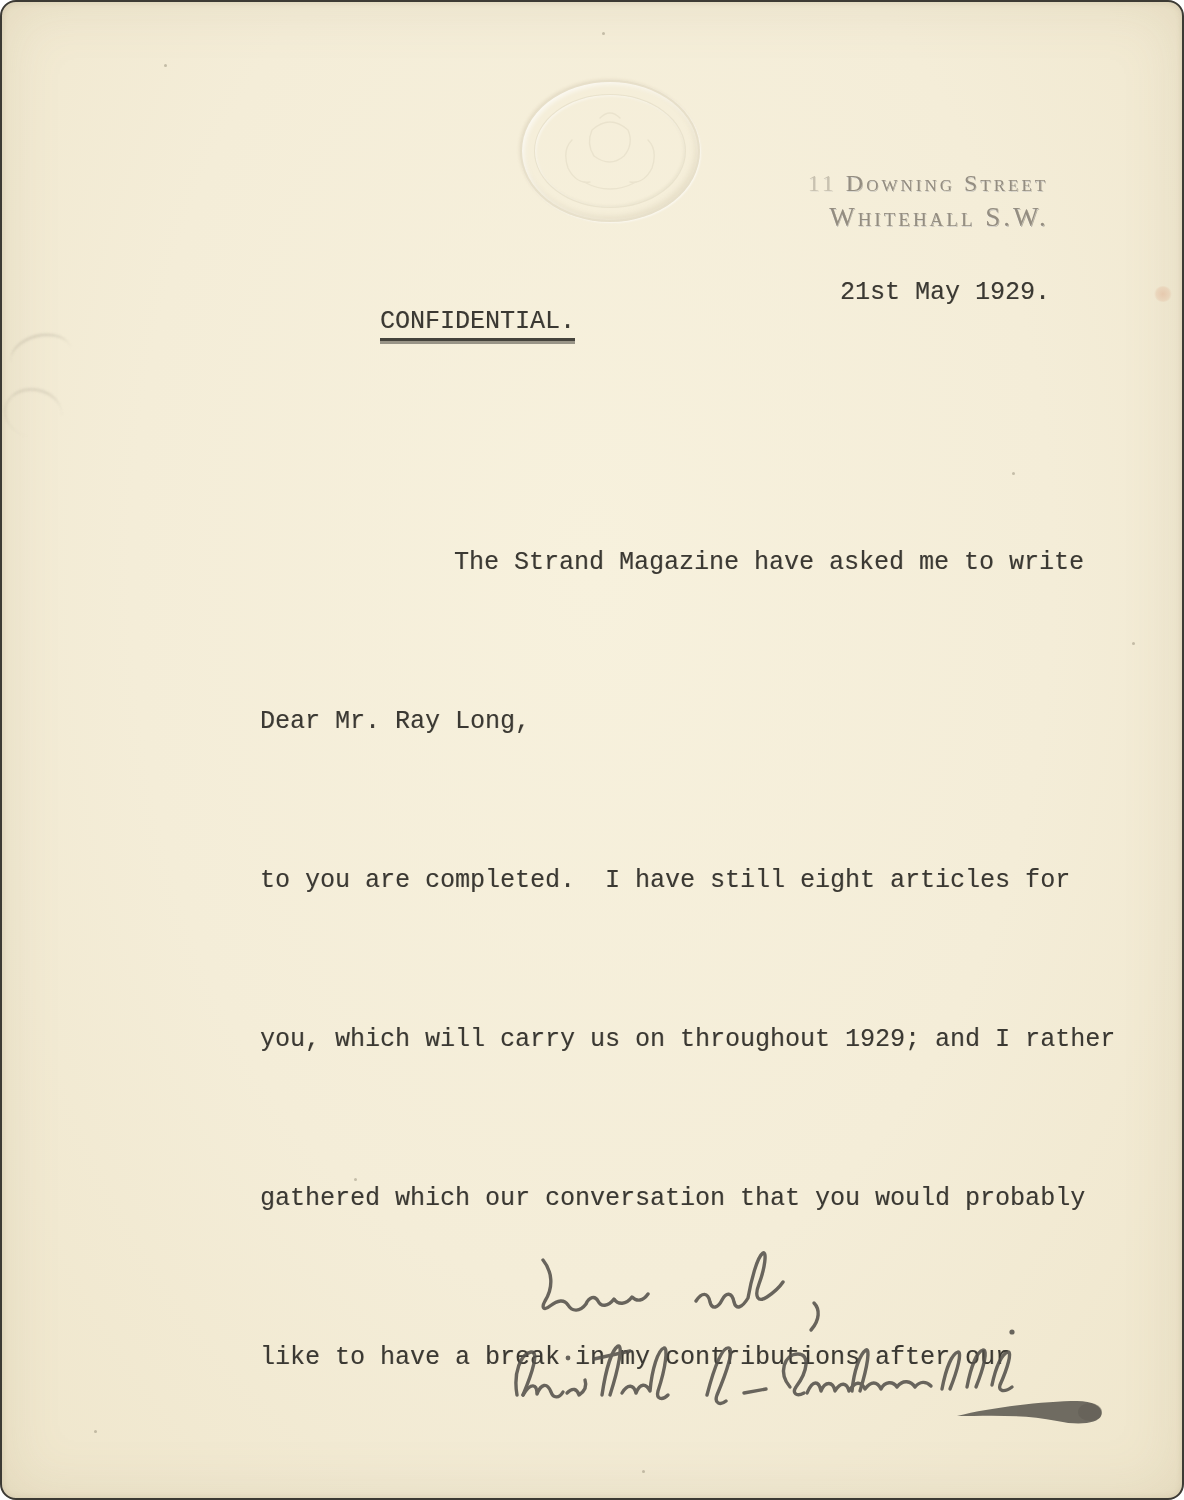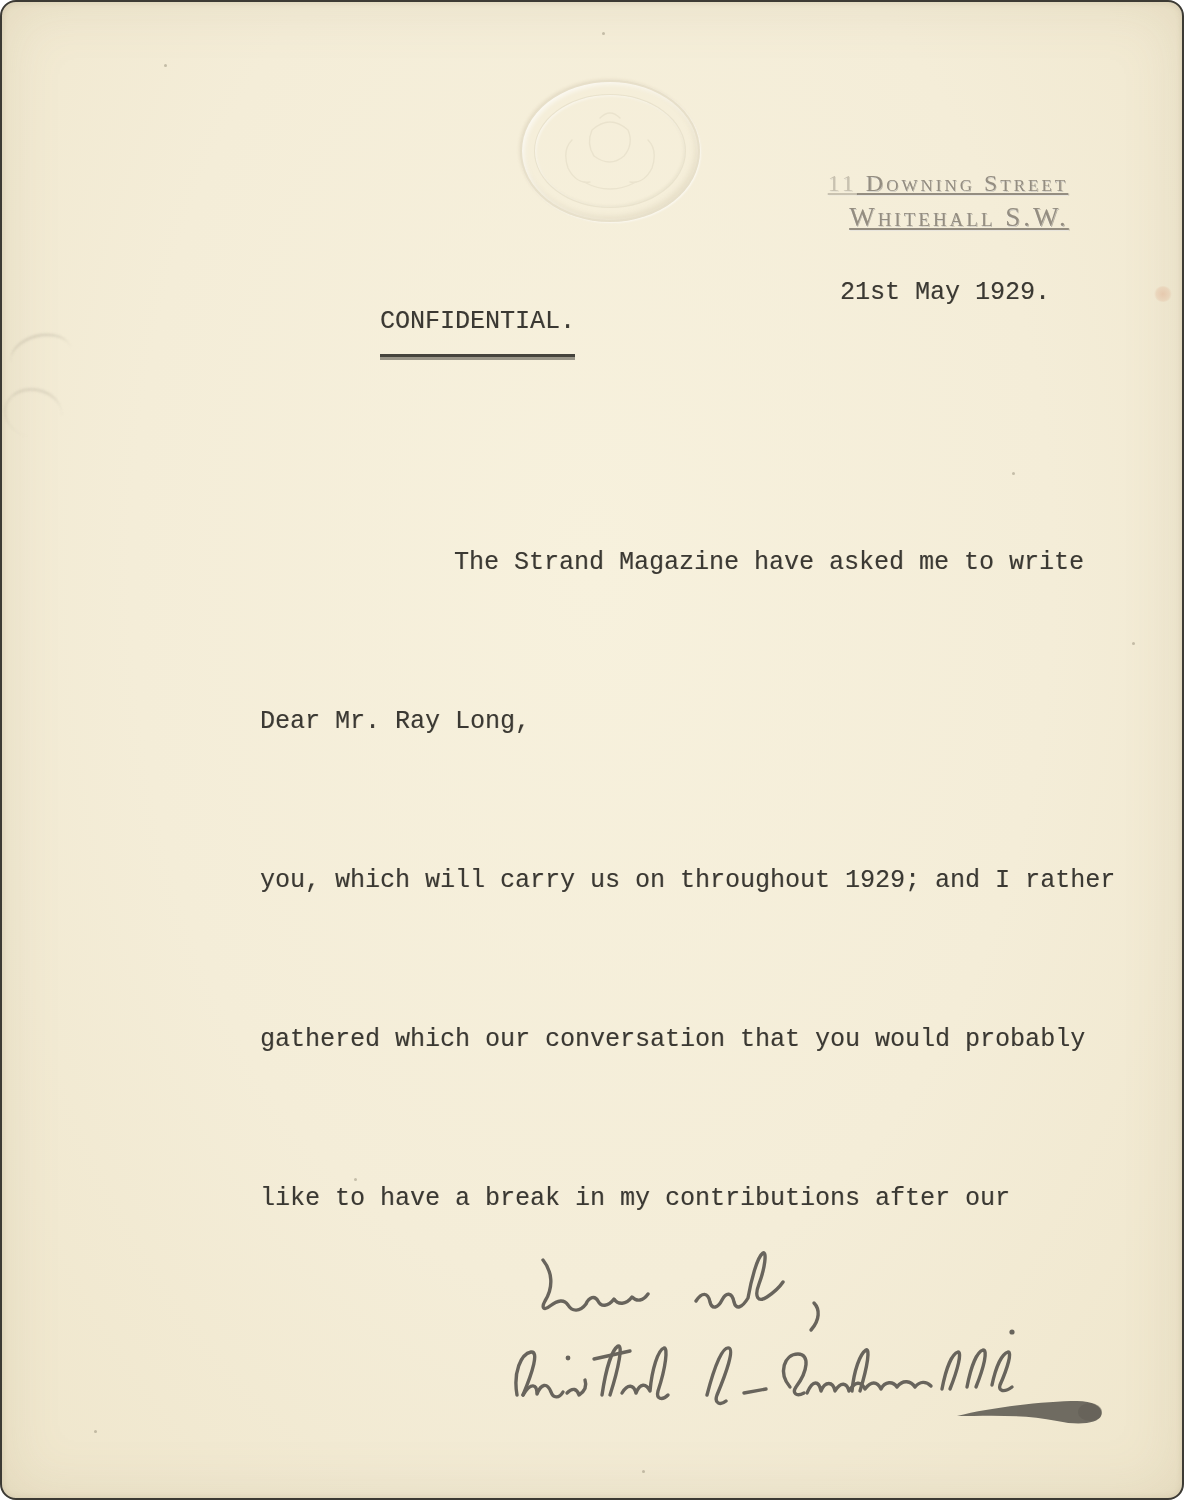--- a/index.html
+++ b/index.html
@@ -13,32 +13,32 @@
   
   .seal{position:absolute;left:518px;top:78px;width:176px;height:138px;border-radius:50%;
         border:2px solid rgba(150,138,105,.14);
         box-shadow:inset 2px 2px 5px rgba(255,255,255,.75), inset -2px -3px 6px rgba(160,145,108,.18),
                    1px 1px 2px rgba(255,255,255,.65), -1px -1px 3px rgba(160,145,108,.14);}
   .seal-inner{position:absolute;inset:12px;border-radius:50%;
         border:1px solid rgba(150,138,105,.12);
         box-shadow:inset 1px 1px 3px rgba(255,255,255,.6), inset -1px -1px 3px rgba(160,145,108,.12);}
   .seal svg{position:absolute;inset:0;opacity:.10;}
   
-  .letterhead{position:absolute;left:796px;top:168px;width:300px;text-align:center;
+  .letterhead{position:absolute;left:776px;top:168px;width:300px;text-align:center;
         font-family:"Liberation Serif",serif;font-variant:small-caps;color:#948d80;
-        text-shadow:0 1px 0 rgba(255,255,255,.55), .6px .6px 0 rgba(92,86,72,.45);text-decoration:underline;}
+        text-shadow:0 1px 0 rgba(255,255,255,.55), .6px .6px 0 rgba(92,86,72,.45);}
   .lh1{font-size:24px;letter-spacing:3px;}
   .lh1 .house-no{opacity:.45;}
   .lh2{font-size:27px;letter-spacing:3px;margin-top:5px;padding-left:22px;}
   
   .tw{font-family:"Liberation Mono","DejaVu Sans Mono",monospace;font-size:25px;color:#3b3933;
       text-shadow:.4px .4px 0 rgba(59,57,51,.35);white-space:pre;}
   .classification-row{position:absolute;left:0;top:276px;width:1184px;height:40px;}
   .classification{position:absolute;left:258px;top:0;}
-  .classification .ul{display:inline-block;padding-bottom:18px;
+  .classification .ul{display:inline-block;padding-bottom:2px;
       box-shadow:0 3px 0 rgba(60,58,52,.9), 0 6px 0 rgba(60,58,52,.5);}
   .dateline{position:absolute;left:838px;top:0;}
   .letter-body{position:absolute;left:258px;top:428px;width:900px;line-height:53px;}
   .letter-body .line{height:53px;}
   .letter-body .indent{padding-left:194px;}
   
   .sig-svg{position:absolute;left:0;top:0;width:1184px;height:1500px;pointer-events:none;}
   
   .pink-dot{position:absolute;left:1152px;top:284px;width:18px;height:16px;border-radius:50%;
       background:radial-gradient(circle,#e6c9ae 0%, rgba(230,201,174,.55) 55%, rgba(230,201,174,0) 75%);}
@@ -75,20 +75,21 @@
     <div class="classification-row">
       <div class="tw classification">
         <span class="ul">CONFIDENTIAL.</span>
       </div>
       <div class="tw dateline">21st May 1929.</div>
     </div>
 
     <div class="letter-body tw">
       <div class="line indent">The Strand Magazine have asked me to write</div>
       <div class="line">Dear Mr. Ray Long,</div>
+      <div class="line">to you are completed.  I have still eight articles for</div>
       <div class="line">you, which will carry us on throughout 1929; and I rather</div>
       <div class="line">gathered which our conversation that you would probably</div>
       <div class="line">like to have a break in my contributions after our</div>
       
       
       
       
       
       
       

